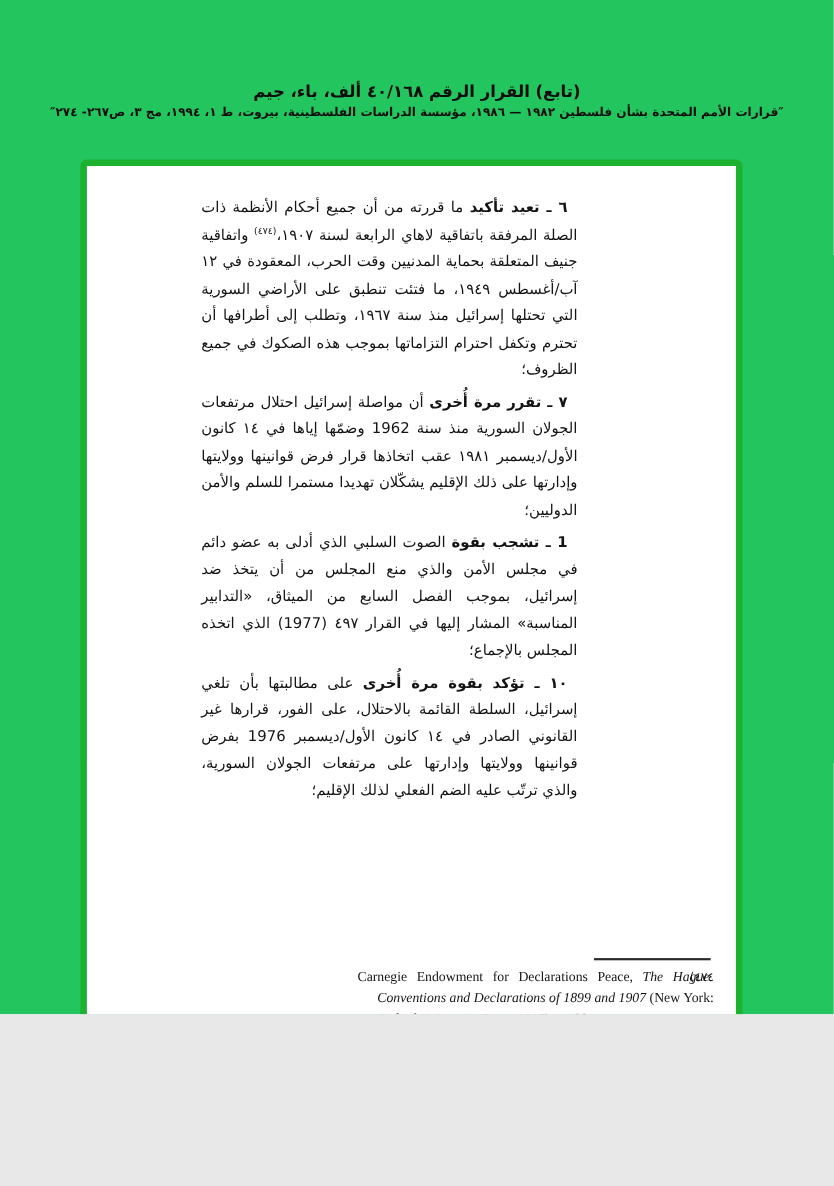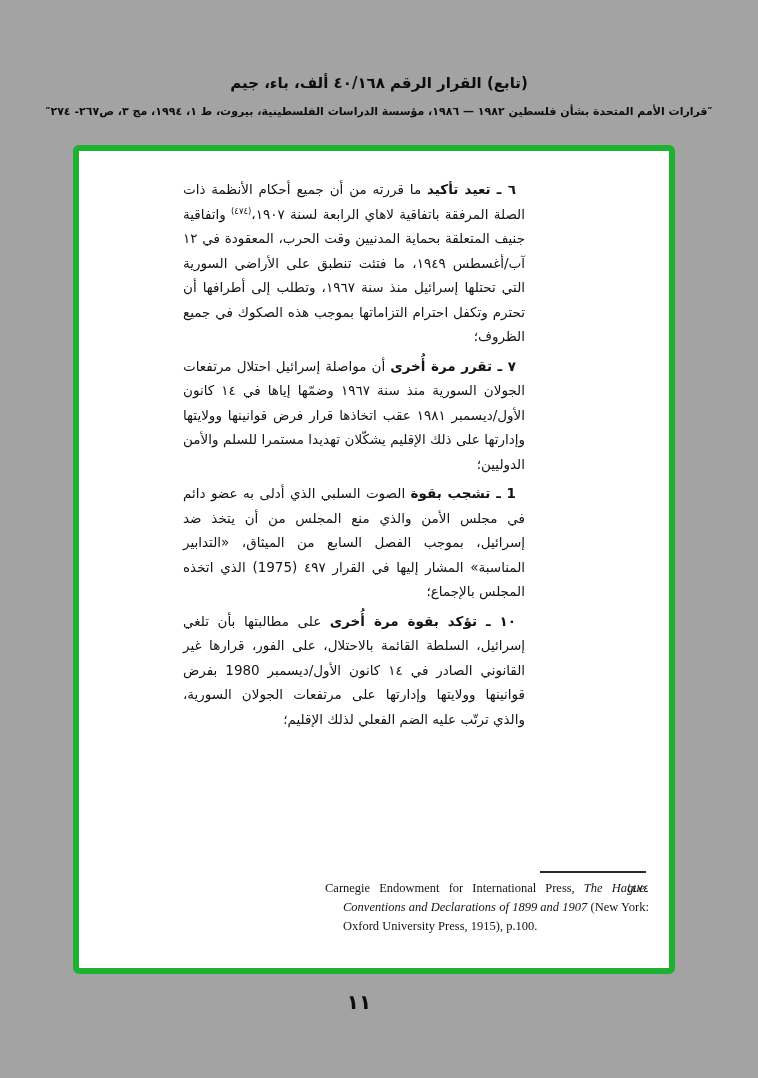--- a/index.html
+++ b/index.html
@@ -1,32 +1,32 @@
 <!DOCTYPE html>
 <html style="--green: #1cb230;"><head>
 <meta charset="utf-8">
 <style>
   html,body{margin:0;padding:0;background:#e8e8e8;}
   .page{
     position:relative;
-    width:758px;height:1078px;
-    background:#a3a3a3;
+    width:758px;height:922px;
+    background:#22c55e;
     margin:0 auto;
     overflow:hidden;
     font-family:"DejaVu Sans",sans-serif;
     color:#111;
   }
   
   .hdr{position:absolute;top:74px;left:0;width:758px;text-align:center;}
   .hdr-line1{
     font-size:15px;font-weight:bold;direction:rtl;
     letter-spacing:0.2px;color:#0d0d0d;
   }
   .hdr-line2{
-    margin-top:13px;font-size:11px;font-weight:bold;direction:rtl;
+    margin-top:3px;font-size:11px;font-weight:bold;direction:rtl;
     color:#0d0d0d;
   }
   
   .frame{
     position:absolute;left:73px;top:145px;
     width:602px;height:829px;
     box-sizing:border-box;
     border:6px solid var(--green,#1cb230);
     border-radius:6px;
     background:#fff;
@@ -72,28 +72,28 @@
 
   <div class="hdr">
     <div class="hdr-line1" dir="rtl">(تابع) القرار الرقم ٤٠/١٦٨ ألف، باء، جيم</div>
     <div class="hdr-line2" dir="rtl">″قرارات الأمم المتحدة بشأن فلسطين ١٩٨٢ — ١٩٨٦، مؤسسة الدراسات الفلسطينية، بيروت، ط ١، ١٩٩٤، مج ٣، ص٢٦٧- ٢٧٤″</div>
   </div>
 
   <div class="frame">
 
     <div class="body-col">
       <p><span class="b">٦ ـ تعيد تأكيد</span><span> ما قررته من أن جميع أحكام الأنظمة ذات الصلة المرفقة باتفاقية لاهاي الرابعة لسنة ١٩٠٧،</span><sup>(٤٧٤)</sup><span> واتفاقية جنيف المتعلقة بحماية المدنيين وقت الحرب، المعقودة في ١٢ آب/أغسطس ١٩٤٩، ما فتئت تنطبق على الأراضي السورية التي تحتلها إسرائيل منذ سنة ١٩٦٧، وتطلب إلى أطرافها أن تحترم وتكفل احترام التزاماتها بموجب هذه الصكوك في جميع الظروف؛</span></p>
-      <p><span class="b">٧ ـ تقرر مرة أُخرى</span><span> أن مواصلة إسرائيل احتلال مرتفعات الجولان السورية منذ سنة ١٩٦٧ وضمّها إياها في ١٤ كانون الأول/ديسمبر ١٩٨١ عقب اتخاذها قرار فرض قوانينها وولايتها وإدارتها على ذلك الإقليم يشكّلان تهديدا مستمرا للسلم والأمن الدوليين؛</span></p>
-      <p><span class="b">1 ـ تشجب بقوة</span><span> الصوت السلبي الذي أدلى به عضو دائم في مجلس الأمن والذي منع المجلس من أن يتخذ ضد إسرائيل، بموجب الفصل السابع من الميثاق، «التدابير المناسبة» المشار إليها في القرار ٤٩٧ (1975) الذي اتخذه المجلس بالإجماع؛</span></p>
-      <p><span class="b">١٠ ـ تؤكد بقوة مرة أُخرى</span><span> على مطالبتها بأن تلغي إسرائيل، السلطة القائمة بالاحتلال، على الفور، قرارها غير القانوني الصادر في ١٤ كانون الأول/ديسمبر 1980 بفرض قوانينها وولايتها وإدارتها على مرتفعات الجولان السورية، والذي ترتّب عليه الضم الفعلي لذلك الإقليم؛</span></p>
+      <p><span class="b">٧ ـ تقرر مرة أُخرى</span><span> أن مواصلة إسرائيل احتلال مرتفعات الجولان السورية منذ سنة 1962 وضمّها إياها في ١٤ كانون الأول/ديسمبر ١٩٨١ عقب اتخاذها قرار فرض قوانينها وولايتها وإدارتها على ذلك الإقليم يشكّلان تهديدا مستمرا للسلم والأمن الدوليين؛</span></p>
+      <p><span class="b">1 ـ تشجب بقوة</span><span> الصوت السلبي الذي أدلى به عضو دائم في مجلس الأمن والذي منع المجلس من أن يتخذ ضد إسرائيل، بموجب الفصل السابع من الميثاق، «التدابير المناسبة» المشار إليها في القرار ٤٩٧ (1977) الذي اتخذه المجلس بالإجماع؛</span></p>
+      <p><span class="b">١٠ ـ تؤكد بقوة مرة أُخرى</span><span> على مطالبتها بأن تلغي إسرائيل، السلطة القائمة بالاحتلال، على الفور، قرارها غير القانوني الصادر في ١٤ كانون الأول/ديسمبر 1976 بفرض قوانينها وولايتها وإدارتها على مرتفعات الجولان السورية، والذي ترتّب عليه الضم الفعلي لذلك الإقليم؛</span></p>
     </div>
 
     <div class="fn-rule"></div>
 
     <div class="fn">
-      <span class="fn-mark">(٤٧٤</span><span><span>Carnegie Endowment for International Press, </span><span class="i">The Hague Conventions and Declarations of 1899 and 1907</span><span> (New York: Oxford University Press, 1915), p.100.</span></span>
+      <span class="fn-mark">(٤٧٤</span><span><span>Carnegie Endowment for Declarations Peace, </span><span class="i">The Hague Conventions and Declarations of 1899 and 1907</span><span> (New York: Oxford University Press, 1915), p.100.</span></span>
     </div>
 
   </div>
 
   <div class="pagenum">١١</div>
 
 </div>
 
 </body></html>

